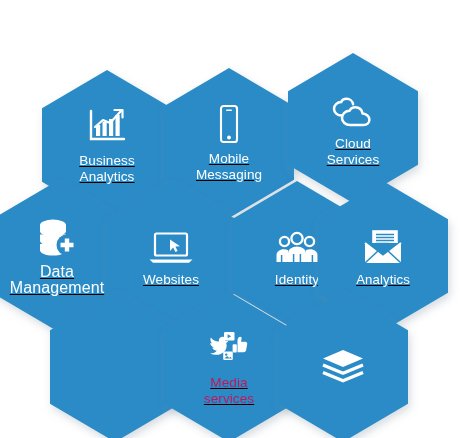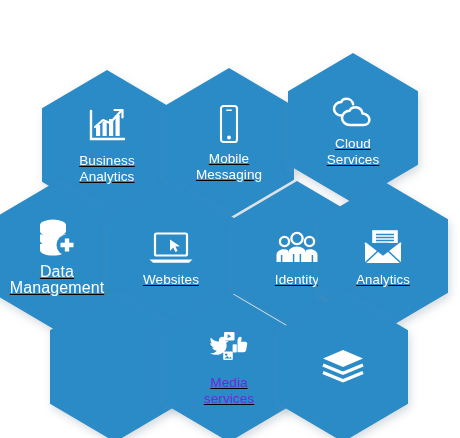--- a/index.html
+++ b/index.html
@@ -196,21 +196,21 @@
           <path d="M2 22.5 c5.5 2.6 12 1.3 15.2-3.1 c1.6-2.2 1.8-5 1-7.3 l2.6-2.4 l-3.6 .35 c.5-1 .5-2.2-.15-3.1 c-1.1-1.5-3.3-1.6-4.8-.45 c-1.2 .95-1.6 2.5-1.2 3.9 c-3.2 .15-6.3-1.3-8.2-3.9 c-.8 2 -.3 4.4 1.2 5.9 l-1.9-.5 c.25 2.1 1.8 3.9 3.8 4.5 l-1.8 .25 c.9 1.8 2.7 2.9 4.6 2.9 C8 21.6 5 22.6 2 22.5 Z" fill="#fff"></path>
           <rect x="16" y="1" width="10.5" height="8.5" rx="1.2" fill="#fff"></rect>
           <path d="M19.6 3.2 L19.6 7.3 L23.2 5.25 Z" fill="#2b8bc7"></path>
           <path d="M29.5 13.5 v-4.2 c0-2 1.4-3.6 2.8-3.6 c1 0 1.5 .8 1.3 2 l-.6 3.1 h4.3 c1.2 0 2.1 1 1.9 2.2 l-1.1 6.3 c-.2 1.1-1.1 1.9-2.2 1.9 h-6.4 Z" fill="#fff"></path>
           <rect x="24.6" y="13.2" width="4.2" height="8.2" rx="1" fill="#fff"></rect>
           <rect x="15.2" y="20.6" width="9.6" height="8.4" rx="1.2" fill="#fff"></rect>
           <circle cx="18.2" cy="23.6" r="1.2" fill="#2b8bc7"></circle>
           <path d="M16.4 27.6 l2.8-2.6 l2 1.9 l1.4-1.2 l1.2 1.9 Z" fill="#2b8bc7"></path>
         </svg>
       </div>
-      <div class="lbl" style="color: #6d28d9;">Media
+      <div class="lbl" style="color: #be185d;">Media
 services</div>
     </div>
   </div>
 
   <div class="hex" id="hex-vm">
     <div class="shape" style="background: rgb(43, 139, 199);"></div>
     <div class="inner">
       <div class="ico">
         <svg width="44" height="34" viewBox="0 0 44 34" fill="none">
           <path d="M22 1 L42 9.5 L22 18 L2 9.5 Z" fill="#fff"></path>

